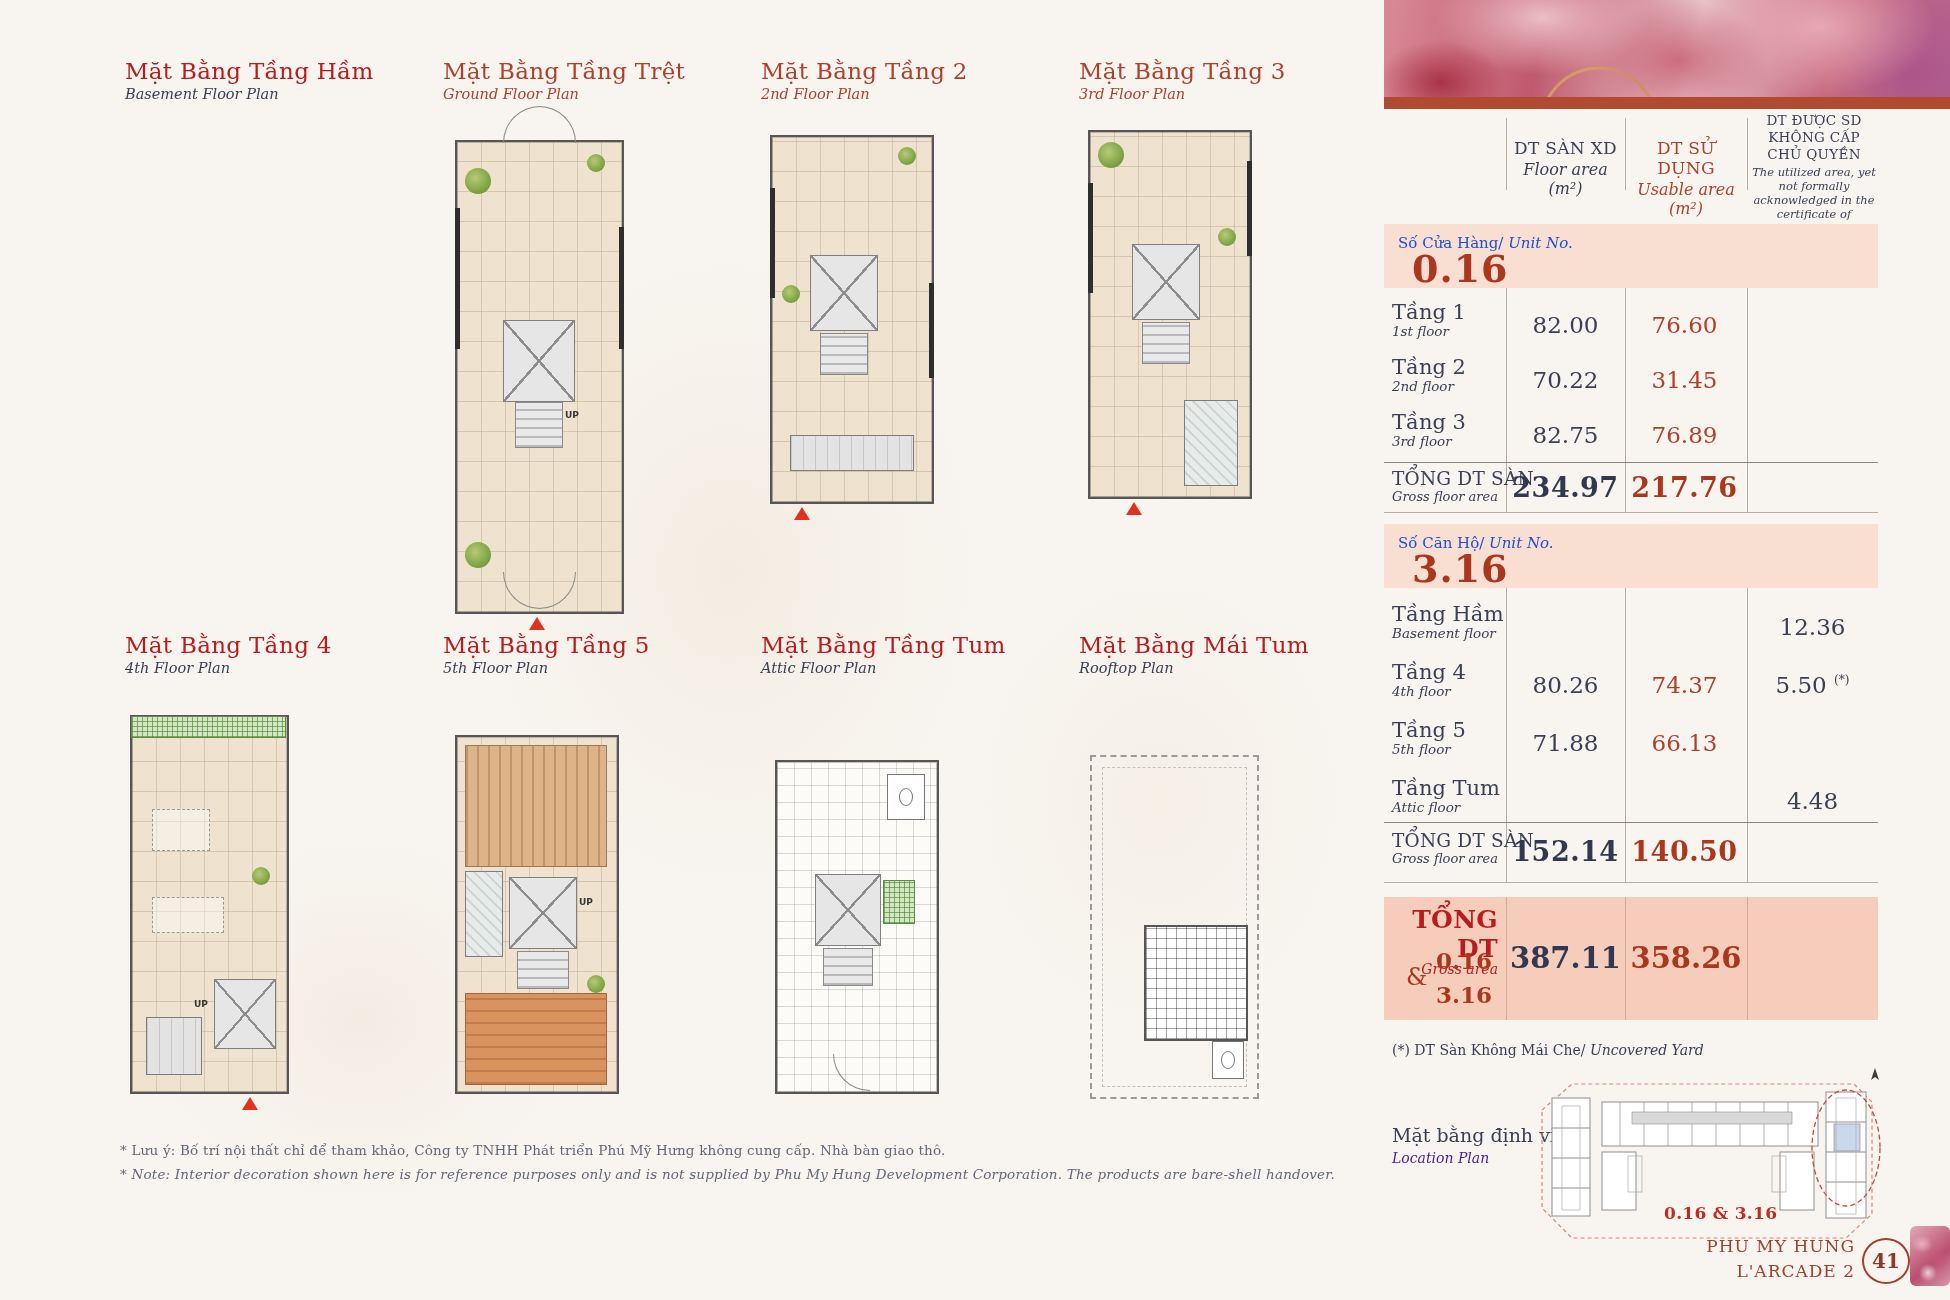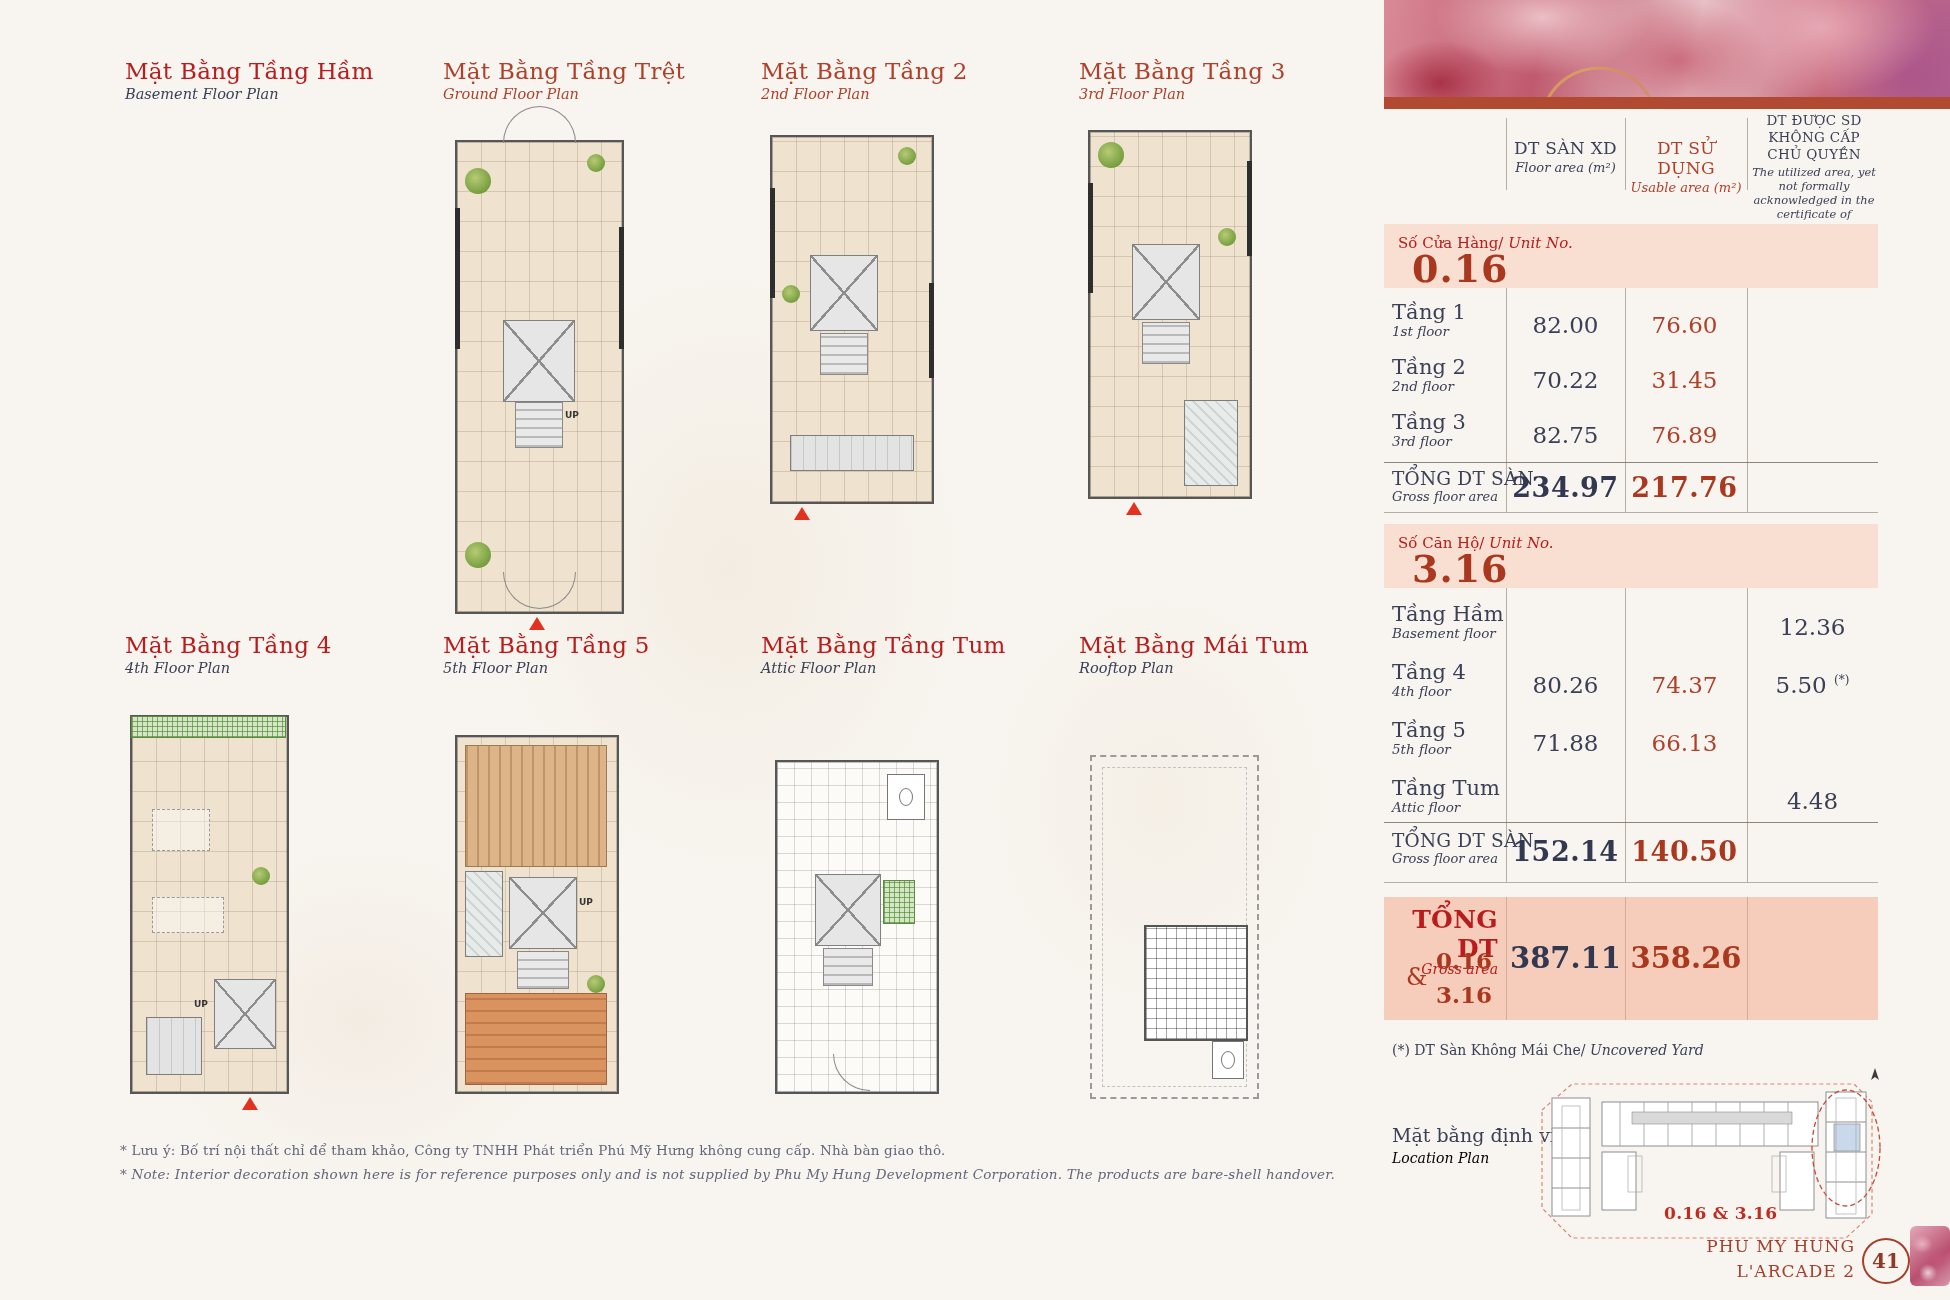--- a/index.html
+++ b/index.html
@@ -72,27 +72,27 @@
        radial-gradient(circle at 38% 130%,transparent 56px,rgba(216,162,92,.85) 57px,rgba(216,162,92,.85) 59px,transparent 60px),
        linear-gradient(100deg,#d98a96,#c05a6e 28%,#e7c0c6 55%,#c76a7e 78%,#b4628e);}
   .banner-strip{position:absolute;left:1384px;top:97px;width:566px;height:12px;background:#b04a30;}
 
   .vline{position:absolute;width:1px;background:#b5afa3;}
   .hline{position:absolute;height:1px;background:#8d877b;}
   .grand-vline{position:absolute;width:1px;background:#d3ab97;}
 
   .colhead{position:absolute;text-align:center;}
   .colhead .t{font-size:17px;letter-spacing:.3px;}
-  .colhead .s{font-size:13px;font-style:italic;margin-top:2px;}
+  .colhead .s{font-size:16px;font-style:italic;margin-top:2px;}
   .colhead.red .t,.colhead.red .s{color:#b0402a;}
   .colhead.small .t{font-size:13.5px;line-height:1.25;}
   .colhead.small .s{font-size:11.5px;line-height:1.22;}
 
   .band{position:absolute;left:1384px;width:494px;background:#f8dfd2;}
-  .band .lbl{position:absolute;left:14px;top:10px;font-size:15px;color:#b91c1c;}
+  .band .lbl{position:absolute;left:14px;top:10px;font-size:15px;color:#1d4ed8;}
   .band .lbl i{font-style:italic;}
   .band .num{position:absolute;left:28px;top:22px;font-size:38px;font-weight:bold;color:#a9381f;letter-spacing:1px;}
 
   .rowlbl{position:absolute;left:1392px;}
   .rowlbl .t{font-size:21px;color:#3b4057;}
   .rowlbl .s{font-size:13.5px;font-style:italic;color:#3b4057;margin-top:-1px;}
   .val{position:absolute;width:119px;text-align:center;font-size:23px;color:#3b4057;}
   .val.red{color:#b0402a;}
   .val.c2{left:1506px;} .val.c3{left:1625px;} .val.c4{left:1747px;width:131px;}
   .val sup{font-size:12px;}
@@ -111,21 +111,21 @@
   .grand .ua{position:absolute;left:52px;top:50px;font-size:23px;font-weight:bold;color:#a9381f;}
   .grand .ub{position:absolute;left:52px;top:84px;font-size:23px;font-weight:bold;color:#a9381f;} 
 
   .gv2{position:absolute;left:1506px;top:941px;width:119px;text-align:center;font-size:29px;font-weight:bold;color:#323850;}
   .gv3{position:absolute;left:1625px;top:941px;width:122px;text-align:center;font-size:29px;font-weight:bold;color:#a9381f;}
 
   .starnote{position:absolute;left:1392px;top:1042px;font-size:14px;color:#3b4057;}
   .starnote i{font-style:italic;}
 
   .locttl{position:absolute;left:1392px;top:1124px;font-size:19px;color:#3b4057;}
-  .locsub{position:absolute;left:1392px;top:1150px;font-size:14px;font-style:italic;color:#000000;}
+  .locsub{position:absolute;left:1392px;top:1150px;font-size:14px;font-style:italic;color:#4c1d95;}
   .locplan{position:absolute;left:1528px;top:1076px;width:354px;height:170px;}
   .loclbl{position:absolute;left:1664px;top:1203px;font-size:17px;font-weight:bold;color:#c22b20;letter-spacing:.3px;}
   .north{position:absolute;left:1868px;top:1068px;width:14px;height:16px;}
 
   .brand{position:absolute;left:1640px;top:1234px;width:215px;text-align:right;color:#a2402c;font-size:17px;letter-spacing:1px;line-height:1.45;}
   .pagenum{position:absolute;left:1862px;top:1238px;width:44px;height:42px;border:2px solid #a2402c;border-radius:50%;
            display:flex;align-items:center;justify-content:center;font-size:20px;font-weight:bold;color:#8d3a28;}
   .flower{position:absolute;left:1910px;top:1226px;width:40px;height:60px;border-radius:6px;
      background:radial-gradient(14px 12px at 30% 30%,#e9b0c0,transparent 75%),
                 radial-gradient(16px 14px at 70% 55%,#c2567a,transparent 75%),

